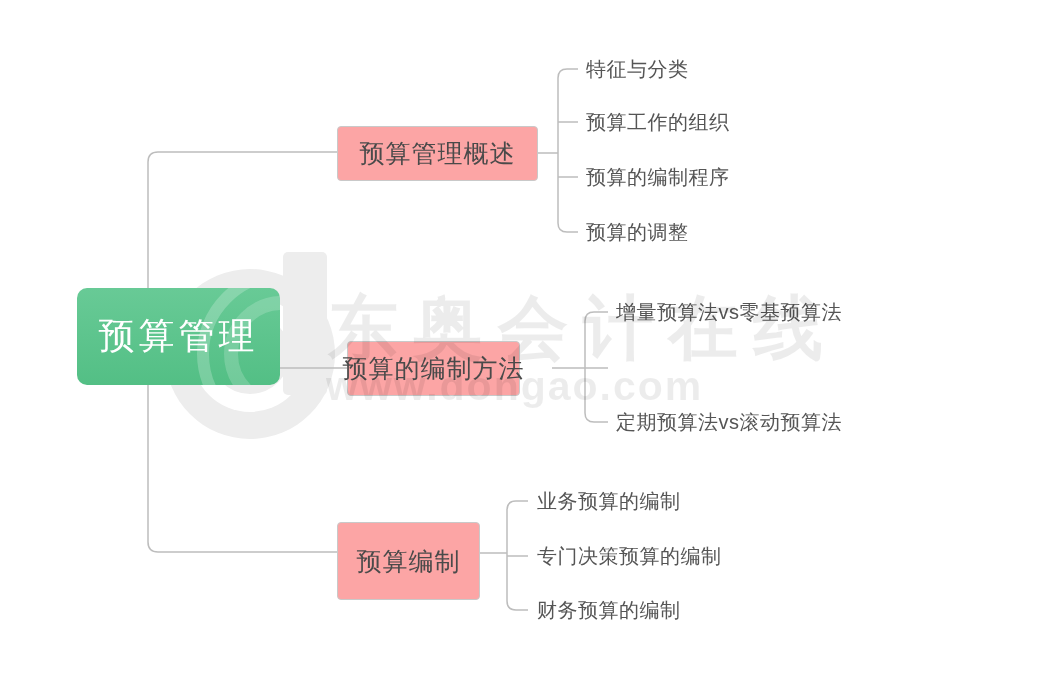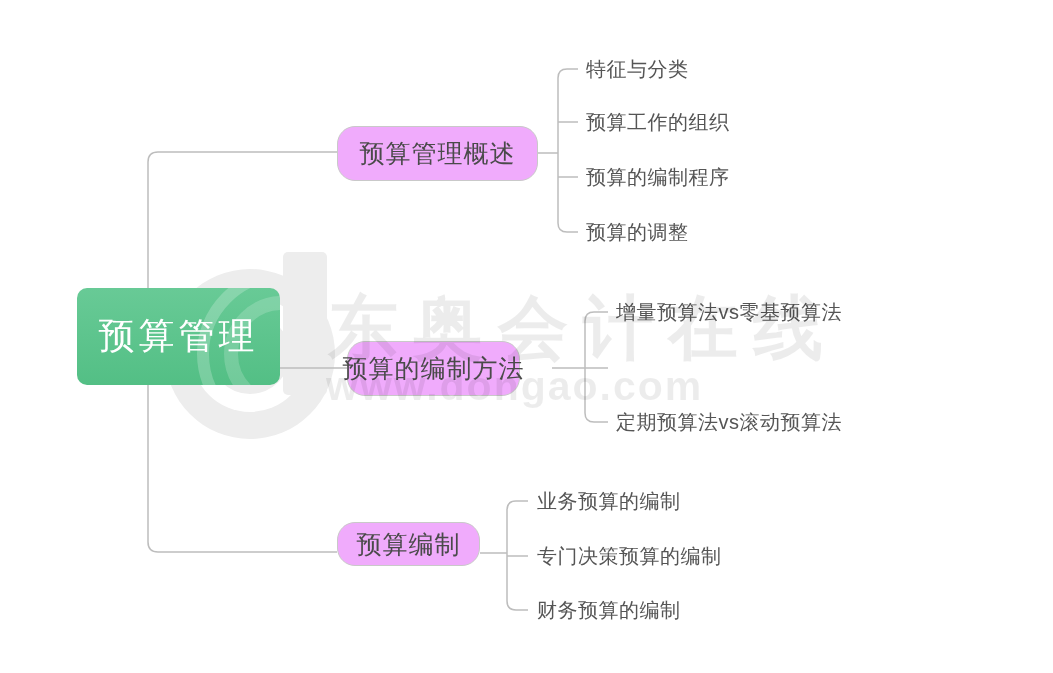--- a/index.html
+++ b/index.html
@@ -4,21 +4,21 @@
 <style>
   html,body{margin:0;padding:0;background:#fff;}
   .stage{
     position:relative;width:1053px;height:673px;background:#ffffff;
     overflow:hidden;font-family:"Liberation Sans",sans-serif;
   }
   #logo-svg{position:absolute;left:0;top:0;z-index:1;}
   #connector-svg{position:absolute;left:0;top:0;z-index:2;}
   #nodes-layer{position:absolute;left:0;top:0;width:100%;height:100%;z-index:3;}
   .node{
-    position:absolute;background:#f0abfc;border:1.2px solid #c9c9c9;border-radius:18px;
+    position:absolute;background:#fca5a5;border:1.2px solid #c9c9c9;border-radius:4px;
     display:flex;align-items:center;justify-content:center;
     color:#4a4a4a;font-size:25px;letter-spacing:1px;box-sizing:border-box;white-space:nowrap;
   }
   .root-node{
     background:linear-gradient(180deg,#68ca96 0%,#53bf85 100%);
     border:none;border-radius:10px;color:#ffffff;font-size:36px;letter-spacing:4px;
     overflow:hidden;
   }
   .root-arc{position:absolute;border-radius:50%;box-sizing:border-box;pointer-events:none;}
   .arc-outer{width:170px;height:170px;left:120px;top:-19px;border:12px solid rgba(255,255,255,0.22);}
@@ -70,21 +70,21 @@
         <span class="root-label">预算管理</span>
       </div>
       <div class="node" style="left: 337px; top: 126px; width: 201px; height: 55px;">预算管理概述</div>
       <div class="leaf-label" style="left: 586px; top: 69px;">特征与分类</div>
       <div class="leaf-label" style="left: 586px; top: 122px;">预算工作的组织</div>
       <div class="leaf-label" style="left: 586px; top: 177px;">预算的编制程序</div>
       <div class="leaf-label" style="left: 586px; top: 232px;">预算的调整</div>
       <div class="node" style="left: 347px; top: 341px; width: 173px; height: 55px;">预算的编制方法</div>
       <div class="leaf-label" style="left: 616px; top: 312px;">增量预算法vs零基预算法</div>
       <div class="leaf-label" style="left: 616px; top: 422px; text-align: center;">定期预算法vs滚动预算法</div>
-      <div class="node" style="left: 337px; top: 522px; width: 143px; height: 44px;">预算编制</div>
+      <div class="node" style="left: 337px; top: 522px; width: 143px; height: 78px;">预算编制</div>
       <div class="leaf-label" style="left: 537px; top: 501px;">业务预算的编制</div>
       <div class="leaf-label" style="left: 537px; top: 556px;">专门决策预算的编制</div>
       <div class="leaf-label" style="left: 537px; top: 610px;">财务预算的编制</div>
     </div>
 
   <div class="wm-text wm-brand">东奥会计在线</div>
   <div class="wm-text wm-url">www.dongao.com</div>
 </div>
 
 </body></html>

